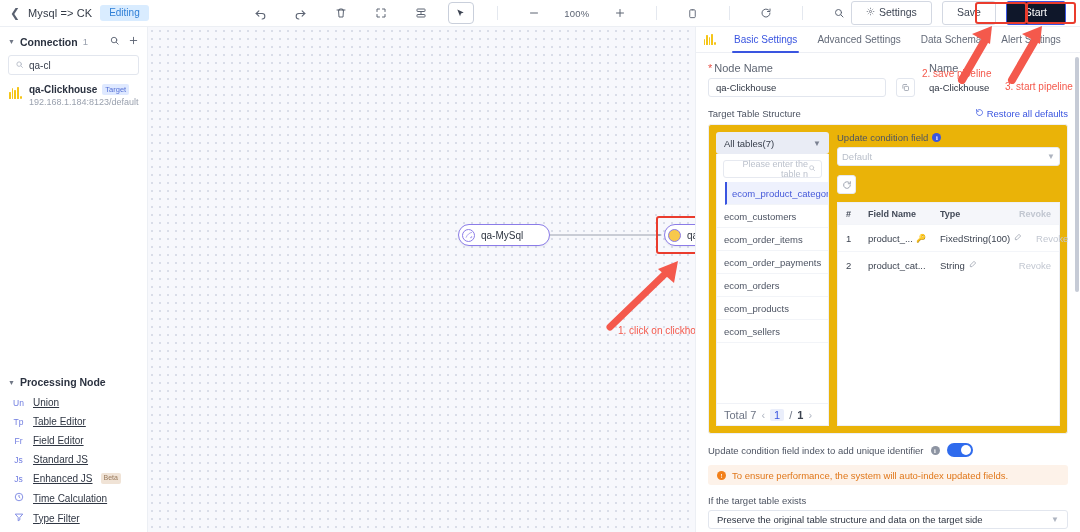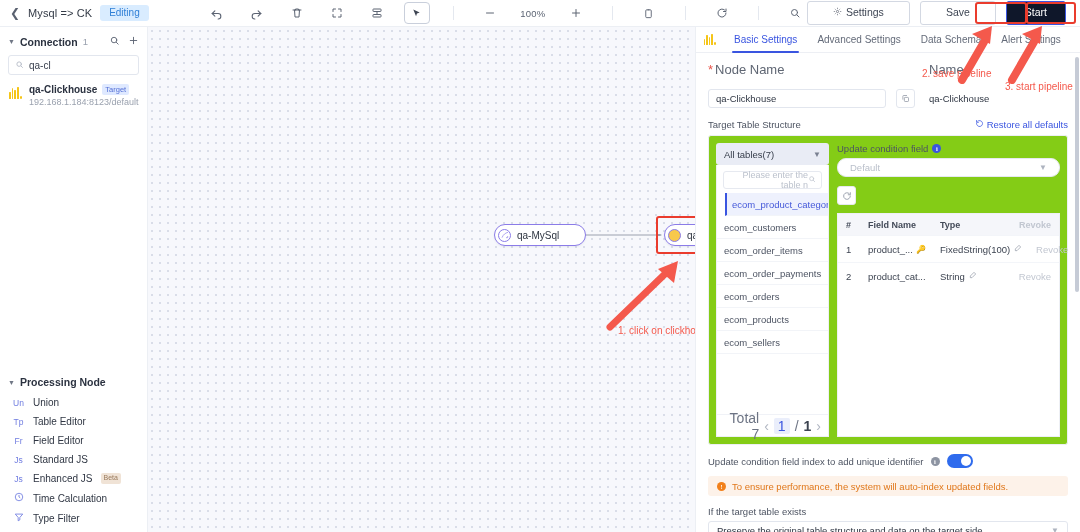--- a/index.html
+++ b/index.html
@@ -23,21 +23,21 @@
 
   .tb-center { flex:1; display:flex; align-items:center; justify-content:center; gap:16px; }
   .tool { width:24px; height:20px; display:flex; align-items:center; justify-content:center;
           color:#5c6473; cursor:pointer; }
   .tool svg { display:block; }
   .tool.sel { outline:1px solid #c9cfdb; border-radius:3px; color:#3d4452; }
   .tb-sep { width:1px; height:14px; background:#e4e8ef; margin:0 8px; }
   .zoom-val { font-size:9.5px; color:#5c6473; width:30px; text-align:center; letter-spacing:.2px;}
 
   .tb-right { display:flex; align-items:center; gap:10px; padding-right:14px; }
-  .btn { border-radius:3px; font-size:10.5px; padding:3px 25px; cursor:pointer; line-height:1.45;
+  .btn { border-radius:3px; font-size:10.5px; padding:3px 14px; cursor:pointer; line-height:1.45;
          border:1px solid #d3d8e2; background:#fff; color:#3e4654; display:flex; align-items:center; gap:4px;}
   .btn.primary { background:#0f172a; border-color:#3a55e0; color:#fff; padding:3px 18px;}
 
   
   .body { flex:1; display:flex; min-height:0; }
 
   
   .left { width:148px; flex:0 0 148px; background:#fff; border-right:1px solid #eceff4;
           display:flex; flex-direction:column; }
   .sec-head { display:flex; align-items:center; padding:8px 8px 5px 8px; gap:5px; }
@@ -60,38 +60,38 @@
   .conn-meta { min-width:0; }
   .conn-row1 { display:flex; align-items:center; gap:5px; }
   .conn-name { font-size:10px; color:#2b3240; font-weight:bold; }
   .tag-target { font-size:7.5px; background:#dfe9ff; color:#5470d6; border-radius:2px; padding:1px 3px; line-height:1.2;}
   .conn-sub { font-size:9px; color:#9aa1ae; margin-top:2px; white-space:nowrap;}
 
   .left-spacer { flex:1; }
   .proc-list { padding-bottom:4px; }
   .proc-item { display:flex; align-items:center; gap:8px; padding:4px 8px 4px 12px; cursor:pointer; }
   .proc-ico { width:13px; font-size:8.5px; color:#6f7ce0; text-align:center; flex:0 0 13px; }
-  .proc-label { font-size:10px; color:#2f3643; }
+  .proc-label { font-size:10px; color:#2f3643;text-decoration:underline; }
   .beta { font-size:7px; background:#f0e3d6; color:#9a7a5c; border-radius:2px; padding:0 3px; line-height:1.45;}
 
   
   .canvas { flex:1; position:relative; overflow:hidden;
             background-color:#f7f8fc;
             background-image:radial-gradient(#d9dde8 0.8px, transparent 0.8px);
             background-size:8px 8px; }
 
   .node { position:absolute; height:22px; background:#fff; border:1px solid #8b7ce8;
           border-radius:11px; display:flex; align-items:center; padding:0 3px;
           box-shadow:0 1px 2px rgba(40,50,90,.07); }
   .node .dot { width:13px; height:13px; border-radius:50%; border:1.2px solid #8b7ce8;
                margin-right:6px; flex:0 0 13px; display:flex; align-items:center; justify-content:center;}
   .node .dot.fill { background:#f7c94b; border-color:#8b7ce8; }
   .node .dot svg { display:block; }
   .node .nlabel { font-size:10px; color:#2d3440; padding-right:8px; white-space:nowrap; }
-  #node-mysql { left:310px; top:197px; width:92px;margin-left:36px; }
+  #node-mysql { left:310px; top:197px; width:92px; }
   #node-ck { left:516px; top:197px; width:90px; }
 
   .edge { position:absolute; left:402px; top:207px; width:112px; height:2px; }
   .sel-ring { position:absolute; left:508px; top:189px; width:104px; height:38px;
               border:2px solid #ea3c2d; border-radius:3px; }
 
   .anno { position:absolute; color:#f4594c; font-size:10px; white-space:nowrap; }
   #anno1 { left:470px; top:298px; }
   #anno2 { left:922px; top:68px; }
   #anno3 { left:1005px; top:81px; }
@@ -107,59 +107,59 @@
   .tab-logo i { width:2px; background:#f5c518; border-radius:.5px; display:block;}
   .tab { font-size:10px; color:#646b79; padding:0 10px; height:26px; line-height:26px; cursor:pointer;
          position:relative; white-space:nowrap; }
   .tab.active { color:#3a55e0; }
   .tab.active:after { content:""; position:absolute; left:8px; right:8px; bottom:0; height:2px; background:#3a55e0; border-radius:1px;}
 
   .rpane { flex:1; overflow:hidden; padding:9px 12px 0 12px; position:relative; }
 
   .fld-row { display:flex; gap:0; }
   .fld-col { }
-  .fld-label { font-size:13px; color:#5f6673; margin-bottom:12px; }
+  .fld-label { font-size:11px; color:#5f6673; margin-bottom:4px; }
   .req { color:#e8544a; margin-right:2px; }
   .inp { height:19px; border:1px solid #e2e6ee; border-radius:3px; display:flex; align-items:center;
          padding:0 7px; font-size:9.5px; color:#2f3643; background:#fff; }
   .icon-btn { width:19px; height:19px; border:1px solid #e2e6ee; border-radius:3px;
               display:flex; align-items:center; justify-content:center; color:#8d94a2; cursor:pointer;
               background:#fff; }
   .static-val { font-size:9.5px; color:#2f3643; line-height:19px; }
 
   .sub-head { display:flex; align-items:center; margin:11px 0 5px 0; }
   .sub-title { font-size:9.5px; color:#4d5462; }
   .restore { margin-left:auto; color:#3a55e0; font-size:9.5px; display:flex; align-items:center; gap:3px; cursor:pointer;}
 
   .struct { display:flex; gap:8px; border:1px solid #edeff4; border-radius:3px; padding:7px;
-            background:#84cc16; height:310px; }
+            background:#eab308; height:310px; }
   .tbl-side { width:113px; flex:0 0 113px; display:flex; flex-direction:column; }
   .tbl-sel { height:22px; background:#e9ecf5; border-radius:3px; display:flex; align-items:center;
              padding:0 8px; font-size:9.5px; color:#353c4a; cursor:pointer;}
   .tbl-sel .cv { margin-left:auto; color:#7a8192; font-size:8px; }
   .tbl-box { flex:1; background:#fff; border:1px solid #eef0f5; border-top:none; display:flex; flex-direction:column; min-height:0;text-align:right;}
   .tbl-search { margin:6px 6px 4px 6px; height:18px; border:1px solid #e6e9f0; border-radius:3px;
                 display:flex; align-items:center; padding:0 5px; font-size:9px; color:#bcc2cd; }
   .tbl-search .mag { margin-left:auto; color:#c4c9d3; }
   .tbl-list { flex:1; overflow:hidden; }
   .tbl-row { height:23px; display:flex; align-items:center; padding:0 7px; font-size:9.5px;
              color:#4c5362; border-bottom:1px solid #f2f4f8; cursor:pointer; }
   .tbl-row.active { background:#eef1fd; color:#4559d9; border-left:2px solid #3a55e0; padding-left:5px;margin-left:8px; }
   .tbl-foot { height:22px; display:flex; align-items:center; gap:5px; padding:0 7px;
-              font-size:14px; color:#6d7484; border-top:1px solid #f0f2f7; }
+              font-size:11px; color:#6d7484; border-top:1px solid #f0f2f7; }
   .pg-num { background:#eaeefb; color:#3a55e0; border-radius:2px; padding:0 4px; }
   .pg-arrow { color:#b0b6c2; cursor:pointer; }
 
   .fld-side { flex:1; min-width:0; display:flex; flex-direction:column; }
   .ucf-label { font-size:9.5px; color:#4d5462; display:flex; align-items:center; gap:4px; margin-bottom:4px;}
   .info-dot { width:9px; height:9px; border-radius:50%; background:#3a55e0; color:#fff; font-size:6.5px;
               display:flex; align-items:center; justify-content:center; font-weight:bold; font-family:"Liberation Serif", serif;}
   .info-dot.grey { background:#8d94a2; }
-  .sel-ctl { height:19px; border:1px solid #e6e9f0; border-radius:9px; display:flex; align-items:center;
-             padding:0 12px; font-size:9.5px; color:#b9bfca; background:#fff; }
+  .sel-ctl { height:19px; border:1px solid #e6e9f0; border-radius:3px; display:flex; align-items:center;
+             padding:0 4px; font-size:9.5px; color:#b9bfca; background:#fff; }
   .sel-ctl .cv { margin-left:auto; color:#aeb4c0; font-size:8px; }
   .srch-row { display:flex; gap:6px; margin-top:9px; }
   .srch-inp { flex:1; height:19px; border:1px solid #e6e9f0; border-radius:3px; display:flex;
               align-items:center; padding:0 7px; font-size:9.5px; color:#bcc2cd; background:#fff; }
   .srch-inp .mag { margin-left:auto; color:#c4c9d3; }
   .refresh-btn { width:19px; height:19px; border:1px solid #e6e9f0; border-radius:3px; background:#fff;
                  display:flex; align-items:center; justify-content:center; color:#8d94a2; cursor:pointer;}
   .ftable { margin-top:8px; background:#fff; border:1px solid #eef0f5; flex:1; min-height:0; }
   .fth { display:flex; height:21px; align-items:center; background:#f5f6fa; font-size:9px;
          color:#444b59; font-weight:bold; padding:0 8px; }

